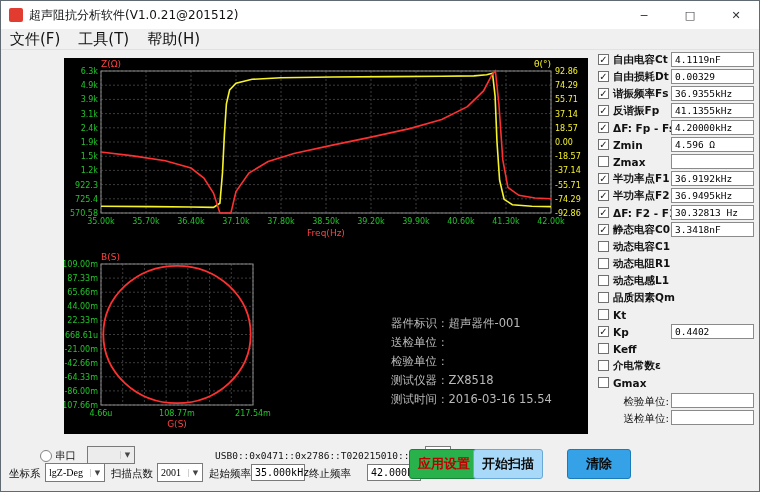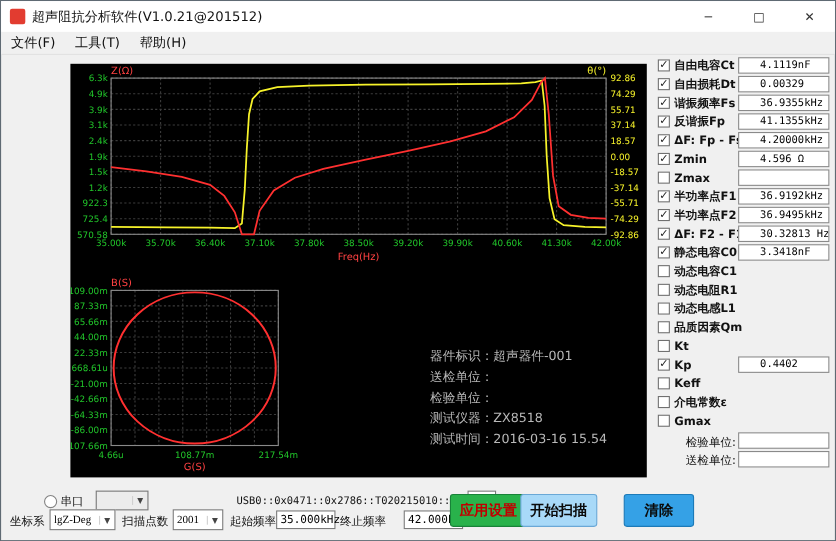--- a/index.html
+++ b/index.html
@@ -5,30 +5,30 @@
   html,body{margin:0;padding:0;background:#d7d7d7;font-family:"DejaVu Sans",sans-serif;}
   .window{position:relative;width:758px;height:490px;background:#f0f0f0;border:1px solid #5f6a73;overflow:hidden;}
   
   .titlebar{position:absolute;left:0;top:0;width:100%;height:28px;background:#ffffff;display:flex;align-items:center;}
   .app-icon{width:14px;height:14px;background:#e23c30;border-radius:2px;margin:0 6px 0 8px;}
   .title{font-size:12px;color:#111;}
   .win-controls{position:absolute;right:0;top:0;height:28px;display:flex;}
   .win-btn{width:46px;height:28px;display:flex;align-items:center;justify-content:center;font-size:11px;color:#333;}
   
   .menubar{position:absolute;left:0;top:28px;width:100%;height:20px;background:#f0f0f0;border-bottom:1px solid #e2e2e2;display:flex;align-items:center;}
-  .menu-item{font-size:12px;color:#111;padding:2px 9px;}
+  .menu-item{font-size:15px;color:#111;padding:2px 9px;}
   
   .plot-panel{position:absolute;left:63px;top:57px;width:524px;height:376px;background:#000;}
   .overlay-info{position:absolute;left:327px;top:256px;color:#b9b9b9;font-size:11.5px;line-height:19px;white-space:nowrap;}
   
   .right-panel{position:absolute;left:593px;top:50px;width:164px;}
   .param-row{position:relative;height:17px;display:flex;align-items:center;}
   .cb{box-sizing:border-box;width:11px;height:11px;background:#fff;border:1px solid #707070;margin-left:4px;font-size:10px;line-height:9px;text-align:center;color:#1a1a1a;}
   .plabel{font-size:10.5px;color:#111;margin-left:4px;white-space:nowrap;font-weight:bold;}
-  .pval{position:absolute;left:77px;top:1px;box-sizing:border-box;width:83px;height:15px;background:#fff;border:1px solid #8a8a8a;font-family:"DejaVu Sans Mono",monospace;font-size:9.5px;line-height:13px;padding-left:19px;color:#000;white-space:nowrap;overflow:hidden;}
+  .pval{position:absolute;left:77px;top:1px;box-sizing:border-box;width:83px;height:15px;background:#fff;border:1px solid #8a8a8a;font-family:"DejaVu Sans Mono",monospace;font-size:9.5px;line-height:13px;padding-left:3px;color:#000;white-space:nowrap;overflow:hidden;}
   .id-fields{position:absolute;left:593px;top:392px;width:164px;}
   .id-row{position:relative;height:17px;}
   .id-label{position:absolute;right:89px;top:2px;font-size:10.5px;color:#111;white-space:nowrap;}
   .id-box{position:absolute;left:77px;top:0;box-sizing:border-box;width:83px;height:15px;background:#fff;border:1px solid #8a8a8a;font-size:9.5px;line-height:13px;padding-left:3px;color:#000;white-space:nowrap;overflow:hidden;}
   
   .radio{position:absolute;left:39px;top:449px;width:10px;height:10px;border:1px solid #828282;border-radius:50%;background:#fff;}
   .lbl{position:absolute;font-size:10.5px;color:#111;white-space:nowrap;}
   .combo{position:absolute;box-sizing:border-box;background:#fff;border:1px solid #7a7a7a;display:flex;align-items:center;font-size:10px;color:#000;}
   .combo .ctext{flex:1;padding-left:3px;font-family:Liberation Serif, serif;white-space:nowrap;overflow:hidden;}
   .combo .arrow{width:13px;text-align:center;font-size:7px;color:#444;border-left:1px solid #d0d0d0;}

